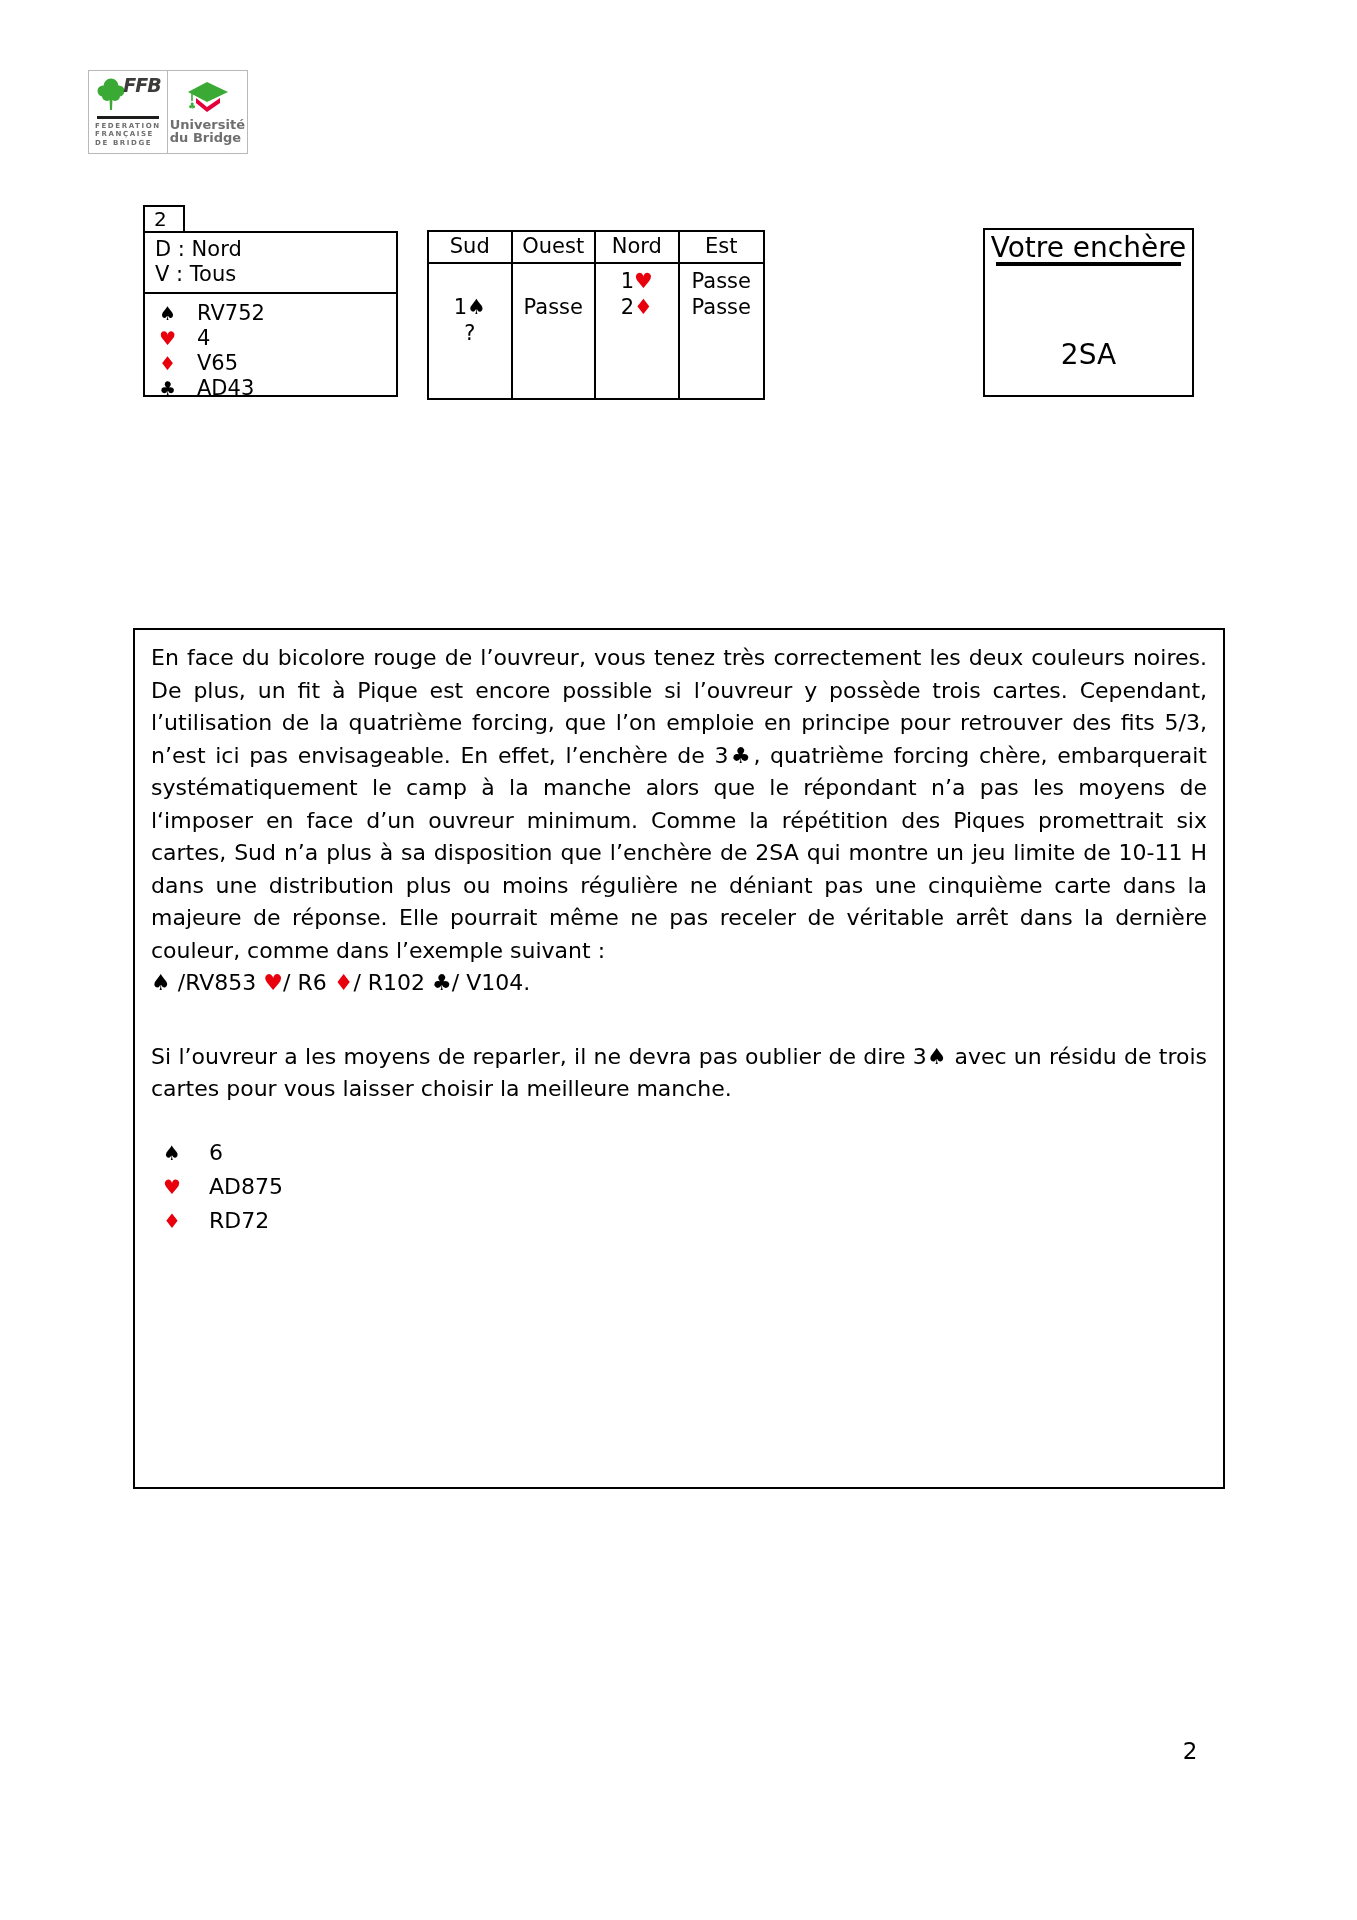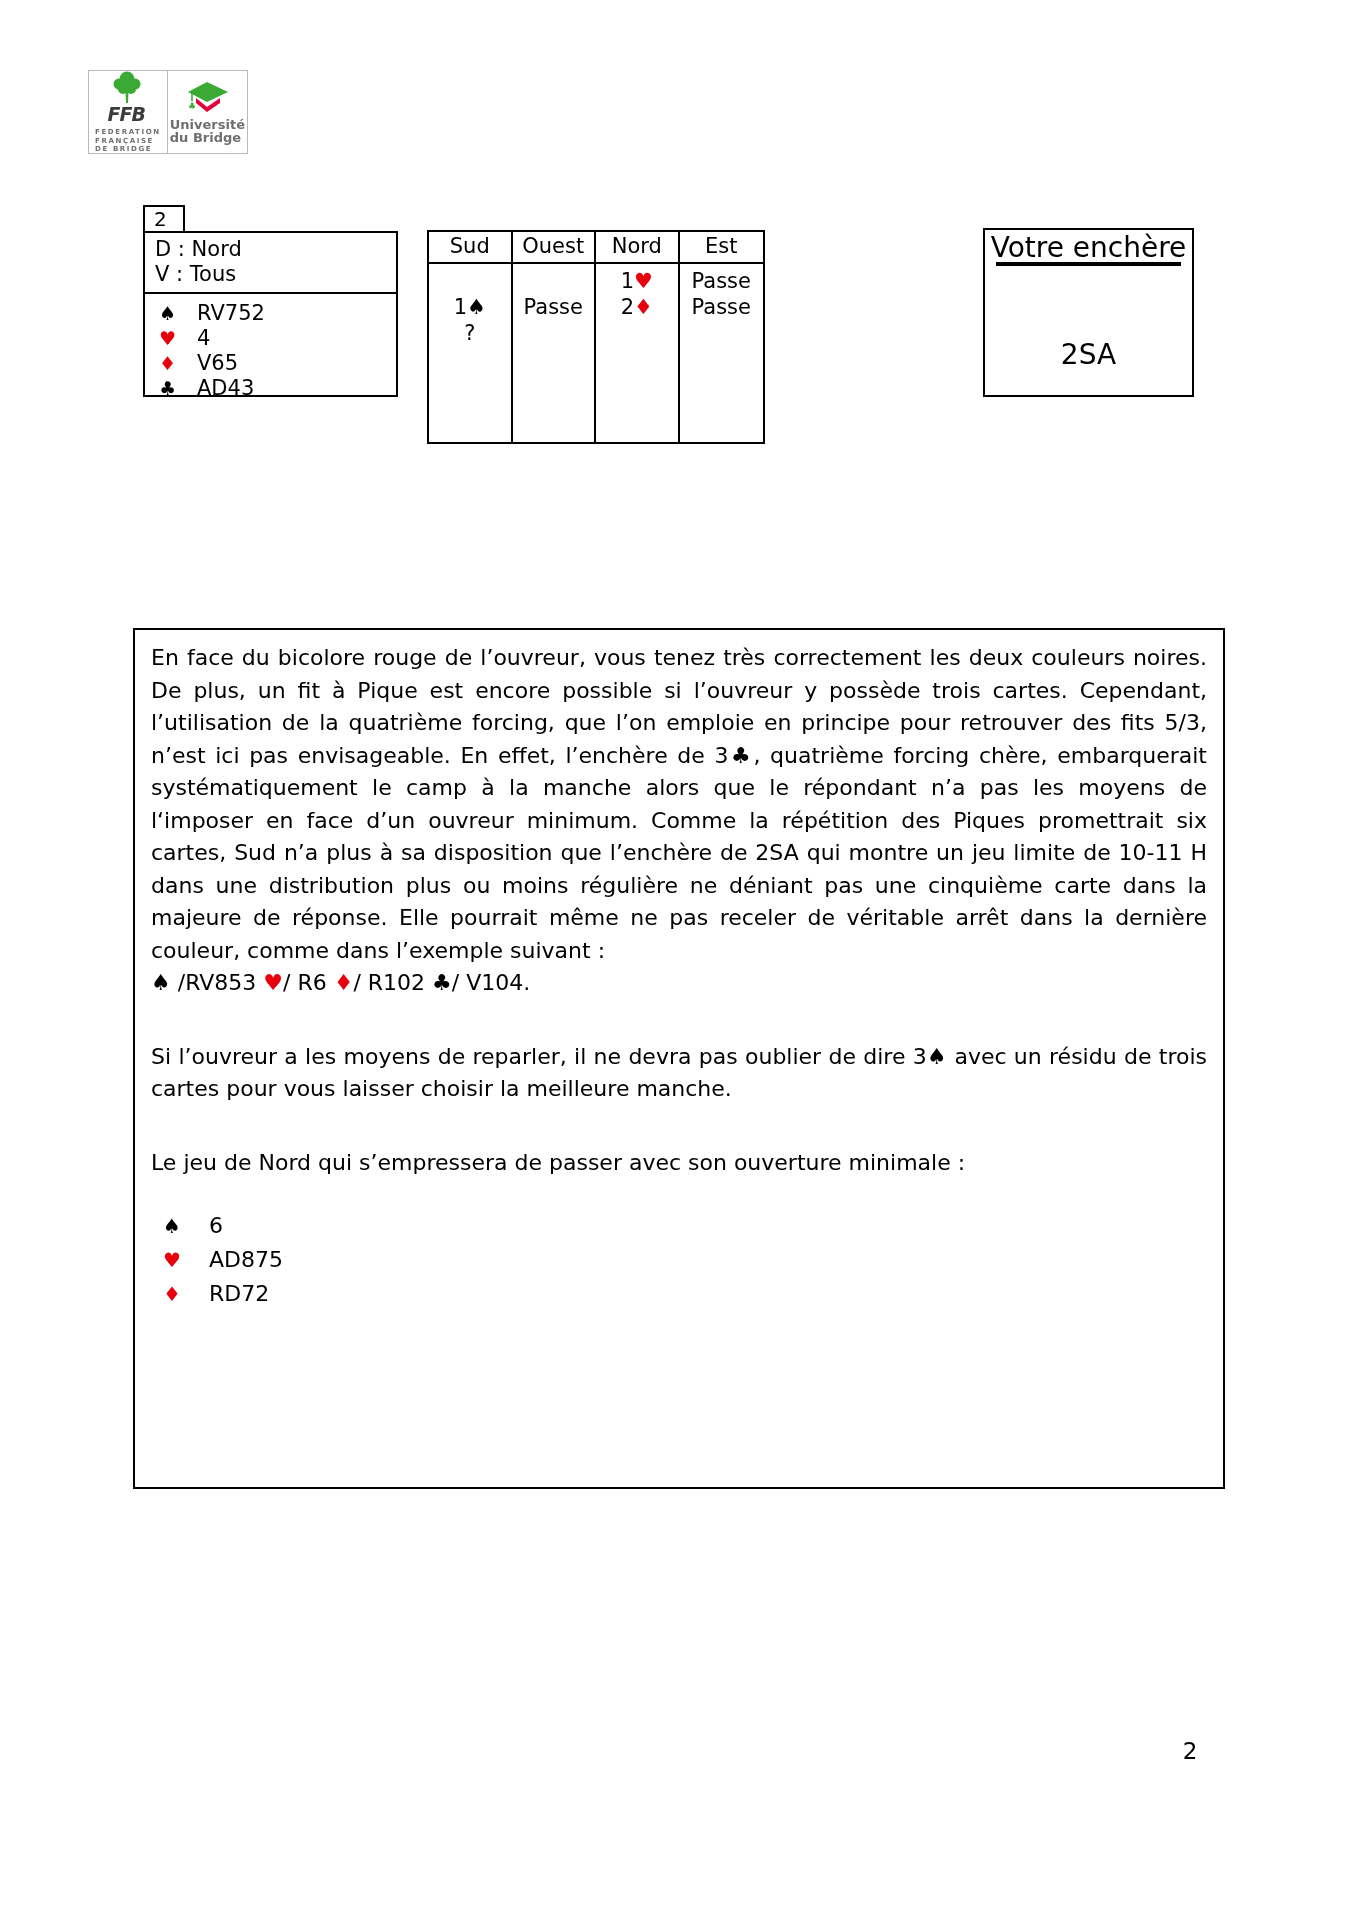--- a/index.html
+++ b/index.html
@@ -15,40 +15,40 @@
   body{
     width:1357px;height:1920px;background:#ffffff;position:relative;
     font-family:"DejaVu Sans","Liberation Sans",sans-serif;color:var(--ink);
   }
   .abs{position:absolute;}
 
   
   .logo{left:88px;top:70px;width:160px;height:84px;border:1px solid #b9b9b9;display:flex;background:#fff;}
   .logo-cell{flex:1;display:flex;flex-direction:column;align-items:center;justify-content:center;padding:4px 2px;}
   .logo-cell.left{border-right:1px solid #b9b9b9;}
-  .logo-tree-row{display:flex;align-items:flex-end;flex-direction:column;}
+  .logo-tree-row{display:flex;align-items:flex-start;}
   .ffb-acronym{font-size:19px;font-weight:bold;font-style:italic;color:var(--logo_dark);letter-spacing:-1px;margin-left:-6px;line-height:16px;}
   .logo-rule{width:62px;height:3px;background:#1d1d1b;margin:3px 0 3px;}
   .logo-caption{font-size:7px;line-height:8.5px;letter-spacing:1.6px;color:var(--logo_gray);text-align:left;font-weight:bold;}
   .uni-text{font-size:13px;line-height:13px;font-weight:bold;color:var(--logo_gray);text-align:left;margin-top:3px;}
 
   
   .deal-tab{left:143px;top:205px;width:42px;height:28px;border:2px solid #000;background:#fff;
     font-size:20px;line-height:24px;padding-left:9px;z-index:2;}
   .deal-box{left:143px;top:231px;width:255px;height:166px;border:2px solid #000;background:#fff;font-size:21px;}
   .deal-head{padding:4px 0 5px 10px;border-bottom:2px solid #000;}
   .deal-head div{line-height:25px;}
   .deal-hand{padding:7px 0 0 14px;}
   .hand-row{line-height:25px;white-space:nowrap;}
   .hand-suit{display:inline-block;width:38px;font-size:19px;}
   .sr{color:var(--suit_red);}
   .sb{color:var(--ink);}
 
   
-  .bid-table{left:427px;top:230px;width:338px;height:214px;border:2px solid #000;background:#fff;
+  .bid-table{left:427px;top:230px;width:338px;height:170px;border:2px solid #000;background:#fff;
     display:flex;flex-direction:column;font-size:21px;}
   .bid-head{display:grid;grid-template-columns:1fr 1fr 1fr 1fr;border-bottom:2px solid #000;}
   .hcell{text-align:center;padding:2px 0 4px;border-right:2px solid #000;}
   .hcell:last-child{border-right:none;}
   .bid-body{flex:1;display:grid;grid-template-columns:1fr 1fr 1fr 1fr;}
   .bcell{border-right:2px solid #000;text-align:center;padding-top:4px;}
   .bcell:last-child{border-right:none;}
   .bid-line{height:26px;line-height:26px;}
 
   
@@ -156,21 +156,20 @@
 <div class="abs enchere-box">
   <div class="enchere-title">Votre enchère</div>
   <div class="enchere-rule"></div>
   <div class="enchere-answer">2SA</div>
 </div>
 
 <div class="abs text-box">
   <p class="para justify suitify">En face du bicolore rouge de l’ouvreur, vous tenez très correctement les deux couleurs noires. De plus, un fit à Pique est encore possible si l’ouvreur y possède trois cartes. Cependant, l’utilisation de la quatrième forcing, que l’on emploie en principe pour retrouver des fits 5/3, n’est ici pas envisageable. En effet, l’enchère de 3<span class="sb">♣</span>, quatrième forcing chère, embarquerait systématiquement le camp à la manche alors que le répondant n’a pas les moyens de l‘imposer en face d’un ouvreur minimum. Comme la répétition des Piques promettrait six cartes, Sud n’a plus à sa disposition que l’enchère de 2SA qui montre un jeu limite de 10-11 H dans une distribution plus ou moins régulière ne déniant pas une cinquième carte dans la majeure de réponse. Elle pourrait même ne pas receler de véritable arrêt dans la dernière couleur, comme dans l’exemple suivant :</p>
   <p class="para suitify"><span class="sb">♠</span> /RV853 <span class="sr">♥</span>/ R6 <span class="sr">♦</span>/ R102 <span class="sb">♣</span>/ V104.</p>
   <p class="para justify gap suitify">Si l’ouvreur a les moyens de reparler, il ne devra pas oublier de dire 3<span class="sb">♠</span>  avec un résidu de trois cartes pour vous laisser choisir la meilleure manche.</p>
-  <p class="para gap">Le jeu de Nord qui s’empressera de passer avec son ouverture minimale :</p>
   <div class="nord-hand">
       <div class="hand-row"><span class="hand-suit sb">♠</span><span>6</span></div>
       <div class="hand-row"><span class="hand-suit sr">♥</span><span>AD875</span></div>
       <div class="hand-row"><span class="hand-suit sr">♦</span><span>RD72</span></div>
     </div>
 </div>
 
 <div class="abs page-number">2</div>
 
 </body></html>

